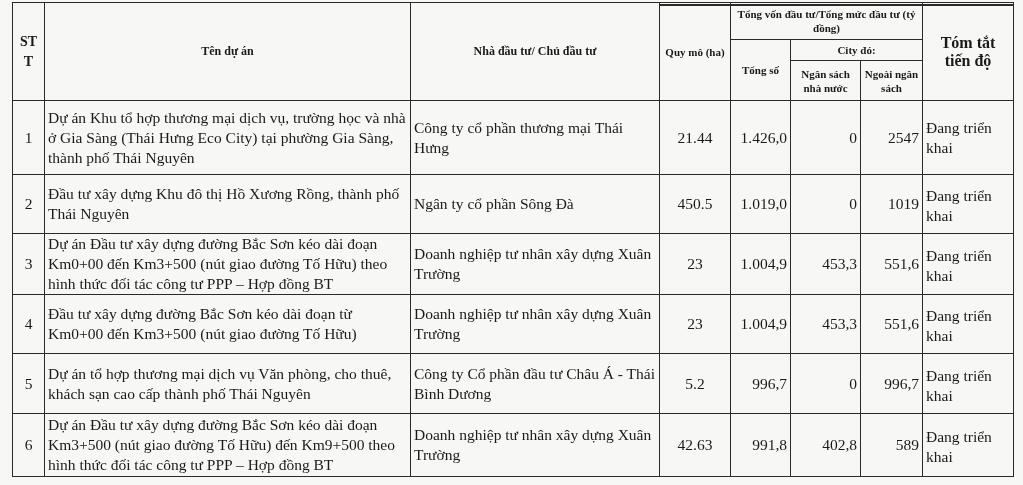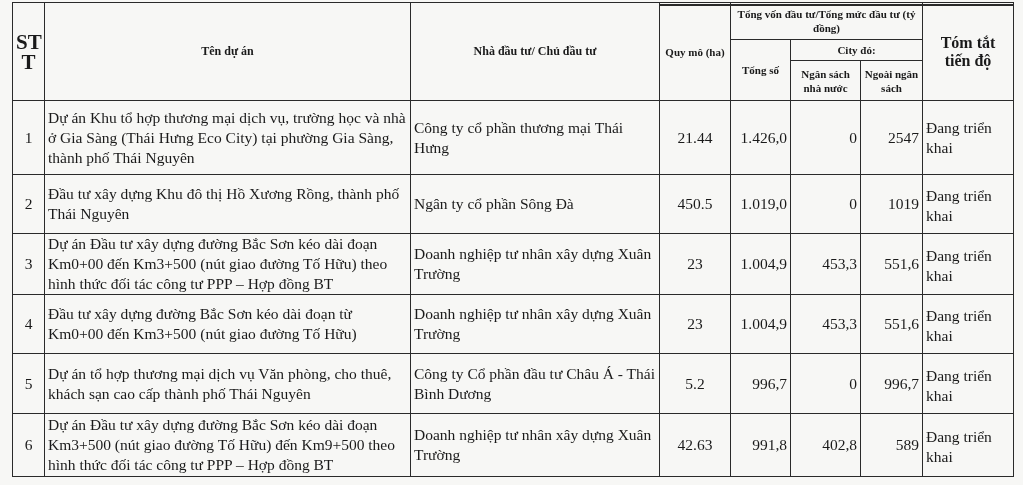--- a/index.html
+++ b/index.html
@@ -23,21 +23,21 @@
     border-collapse: collapse;
     table-layout: fixed;
     width: 1001px;
   }
   table.grid td, table.grid th {
     border: 1.5px solid #2a2a2a;
     padding: 0 3px;
     vertical-align: middle;
   }
   th { font-weight: bold; }
-  .h-stt { font-size: 21px; text-align: center; line-height: 20px; }
+  .h-stt { font-size: 14px; text-align: center; line-height: 20px; }
   .h-big { font-size: 12px; text-align: center; }
   .h-small { font-size: 11px; text-align: center; line-height: 14px; }
   .h-medium { font-size: 16px; text-align: center; }
   td { font-size: 15.5px; line-height: 20px; }
   td.stt { text-align: center; }
   td.num { text-align: right; padding-right: 1px; }
   td.scale { text-align: center; padding-left: 2px; }
   td.status { text-align: left; padding-left: 2px; vertical-align: top; padding-top: 10px; margin-left: 37px; }
   td.status.r2 { padding-top: 4px; }
 </style>

